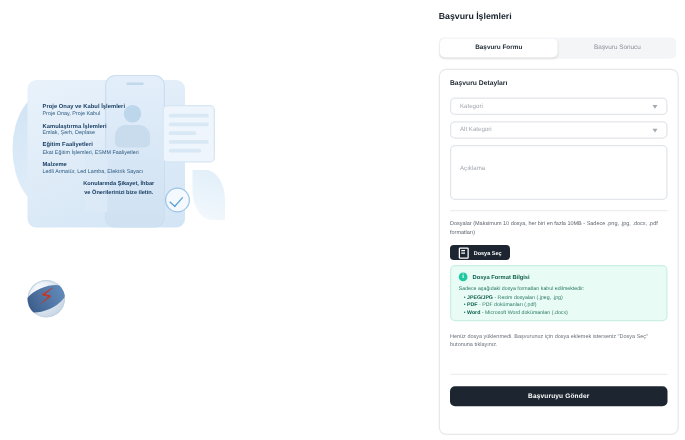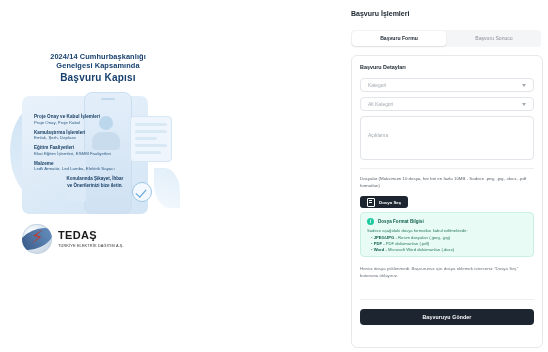--- a/index.html
+++ b/index.html
@@ -140,25 +140,20 @@
 </style>
 </head>
 <body>
 
 <div class="screen">
 
   <div class="left-panel">
 
     <div class="promo">
 
-      <div class="promo-title">
-        <span class="l1">2024/14 Cumhurbaşkanlığı</span>
-        <span class="l2">Genelgesi Kapsamında</span>
-        <span class="l3">Başvuru Kapısı</span>
-      </div>
 
       <div class="illus">
         <div class="blob-a"></div>
         <div class="card-main"></div>
         <div class="phone"></div>
         <div class="avatar-head"></div>
         <div class="avatar-body"></div>
         <div class="bar-l"></div>
         <div class="grid-panel">
           <span></span>
@@ -192,24 +187,20 @@
             <div>ve Önerilerinizi bize iletin.</div>
           </div>
         </div>
       </div>
     </div>
 
     <div class="logo-row">
       <div class="logo-mark">
         <div class="swirl"></div>
         <div class="bolt-glyph">⚡</div>
-      </div>
-      <div class="logo-text">
-        <div class="brand">TEDAŞ</div>
-        <div class="sub">TÜRKİYE ELEKTRİK DAĞITIM A.Ş.</div>
       </div>
     </div>
   </div>
 
   <div class="right-panel">
     <div class="rp-inner">
 
       <div class="page-title">Başvuru İşlemleri</div>
 
       <div class="tabs">

